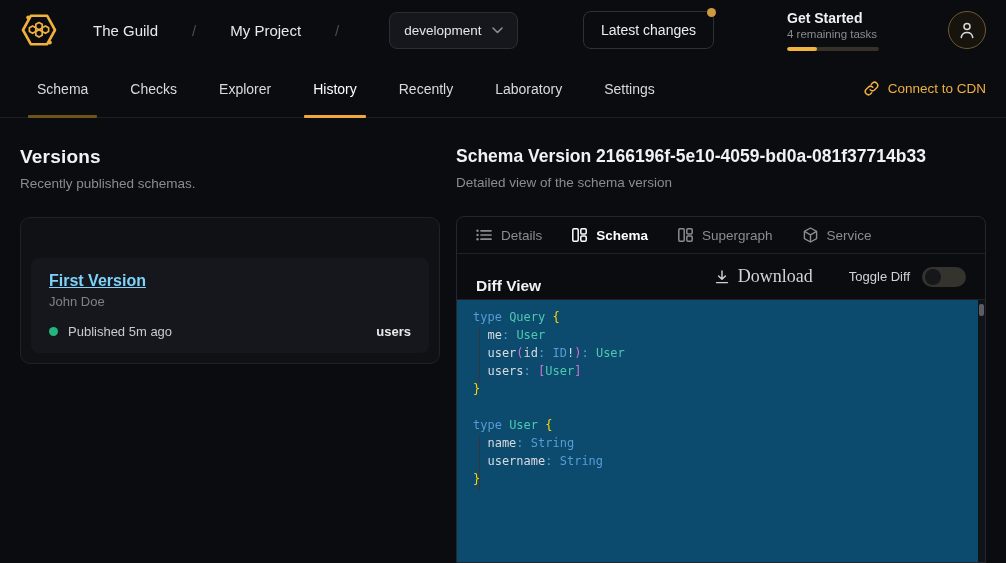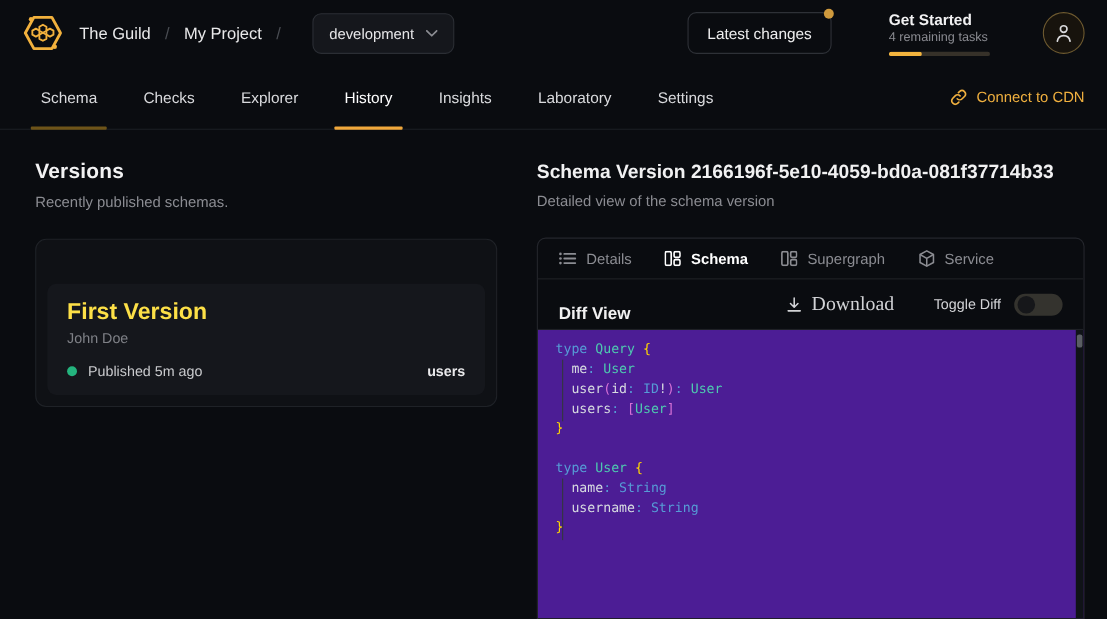--- a/index.html
+++ b/index.html
@@ -3,21 +3,21 @@
 <meta charset="utf-8">
 <style>
   * { margin:0; padding:0; box-sizing:border-box; }
   html,body { width:1006px; height:563px; overflow:hidden; }
   body {
     background:#0a0c10;
     color:#ececec;
     font-family:"Liberation Sans","DejaVu Sans",sans-serif;
     position:relative;
   }
-  .topbar { height:60px; display:flex; align-items:center; padding:0 20px; }
+  .topbar { height:60px; display:flex; align-items:center; padding:0 20px;gap:21px; }
   .logo { width:38px; height:38px; flex:0 0 auto; margin-right:14px; }
   .crumb { font-size:15px; font-weight:500; color:#e9e9ea; }
   .crumb-sep { color:#4a4d53; margin:0 13px; font-size:15px; }
   .env-btn {
     margin-left:16px; display:flex; align-items:center; gap:10px;
     background:#15171c; border:1px solid #2b2e34; border-radius:8px;
     padding:10px 14px; font-size:13.5px; color:#e6e6e8; cursor:pointer;
   }
   .env-btn svg { display:block; }
   .top-spacer { flex:1; }
@@ -42,31 +42,31 @@
   .nav-tabs { display:flex; gap:8px; }
   .nav-tab {
     display:flex; align-items:center; padding:0 17px; font-size:14px; color:#d9dadd;
     position:relative; cursor:pointer; text-decoration:none;
   }
   .nav-tab .underline { position:absolute; left:8px; right:8px; bottom:-1px; height:3px; border-radius:1px; }
   .nav-tab.dim-active .underline { background:#6e5419; }
   .nav-tab.active { color:#ffffff; }
   .nav-tab.active .underline { background:#f0a83c; }
   .cdn-link { margin-left:auto; display:flex; align-items:center; gap:9px; color:#f0b03f; font-size:13.5px; font-weight:500; cursor:pointer; text-decoration:none; }
-  .main { display:flex; gap:36px; padding:28px 20px 0 32px; height:445px;justify-content:space-between; }
+  .main { display:flex; gap:16px; padding:28px 20px 0 20px; height:445px;justify-content:space-between; }
   .col-left { width:420px; flex:0 0 auto; }
   .col-right { flex:1; min-width:0; display:flex; flex-direction:column; }
   .sec-title { font-size:19px; font-weight:700; color:#f2f2f3; letter-spacing:.2px; }
   .sec-sub { font-size:13.5px; color:#8b8c92; margin-top:8px; }
   .versions-card {
     margin-top:26px; background:#0f1115; border:1px solid #1f2227; border-radius:10px;
     padding:40px 10px 10px 10px;
   }
   .version-item { background:#15171c; border-radius:8px; padding:14px 18px; cursor:pointer; }
-  .vi-name { font-size:21px; font-weight:600; color:#fde047; }
+  .vi-name { font-size:16px; font-weight:600; color:#7dd3fc;text-decoration:underline; }
   .vi-author { font-size:13px; color:#7f8187; margin-top:4px; }
   .vi-meta { display:flex; align-items:center; margin-top:15px; }
   .vi-dot { width:9px; height:9px; border-radius:50%; background:#24b47e; margin-right:10px; flex:0 0 auto; }
   .vi-status { font-size:13px; color:#c9cacd; }
   .vi-service { margin-left:auto; font-size:13px; font-weight:700; color:#eaeaec; }
   .dt-title { font-size:17.5px; font-weight:700; color:#f1f1f2; }
   .detail-panel {
     margin-top:26px; border:1px solid #24262c; border-radius:8px 8px 0 0;
     flex:1; display:flex; flex-direction:column; overflow:hidden;
   }
@@ -80,21 +80,21 @@
   .dl-btn { display:flex; align-items:center; gap:9px; font-size:18px; color:#d2d3d6; cursor:pointer; background:none; border:none; font-family:Liberation Serif, serif; }
   .toggle-label { margin-left:36px; font-size:13px; color:#d2d3d6; }
   .toggle {
     margin-left:12px; width:44px; height:20px; border-radius:10px; background:#34332e;
     position:relative; cursor:pointer;
   }
   .toggle-knob { position:absolute; left:3px; top:2px; width:16px; height:16px; border-radius:50%; background:#16171a; }
   .code-area {
     position:relative; flex:1; padding:8px 16px;
     font-family:"DejaVu Sans Mono","Liberation Mono",monospace;
-    font-size:12px; line-height:18px; overflow:hidden; background:#4c1d95;
+    font-size:12px; line-height:18px; overflow:hidden; background:#0c4a6e;
   }
   .cl { height:18px; white-space:pre; }
   .tk-b { color:#569cd6; }
   .tk-t { color:#4ec9b0; }
   .tk-y { color:#ffd602; }
   .tk-p { color:#d670d6; }
   .tk-w { color:#d7dbe0; }
   .indent-guide { position:absolute; left:22px; width:1px; background:#33373e; }
   .guide-1 { top:27px; height:56px; }
   .guide-2 { top:135px; height:56px; }
@@ -162,21 +162,21 @@
       </a>
     <a class="nav-tab">
         <span>Explorer</span>
         <span class="underline"></span>
       </a>
     <a class="nav-tab active">
         <span>History</span>
         <span class="underline"></span>
       </a>
     <a class="nav-tab">
-        <span>Insights</span>
+        <span>Recently</span>
         <span class="underline"></span>
       </a>
     <a class="nav-tab">
         <span>Laboratory</span>
         <span class="underline"></span>
       </a>
     <a class="nav-tab">
         <span>Settings</span>
         <span class="underline"></span>
       </a>

